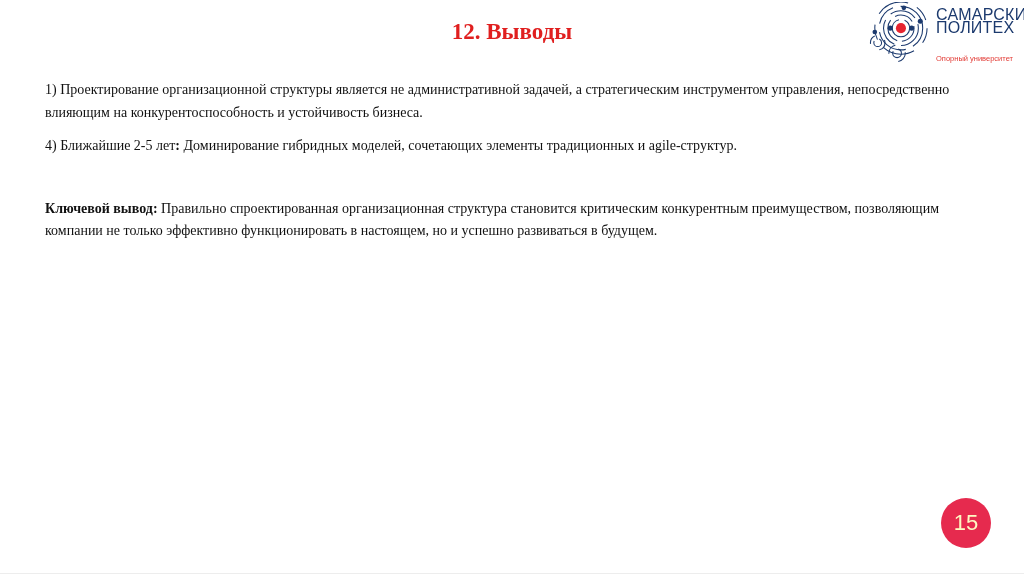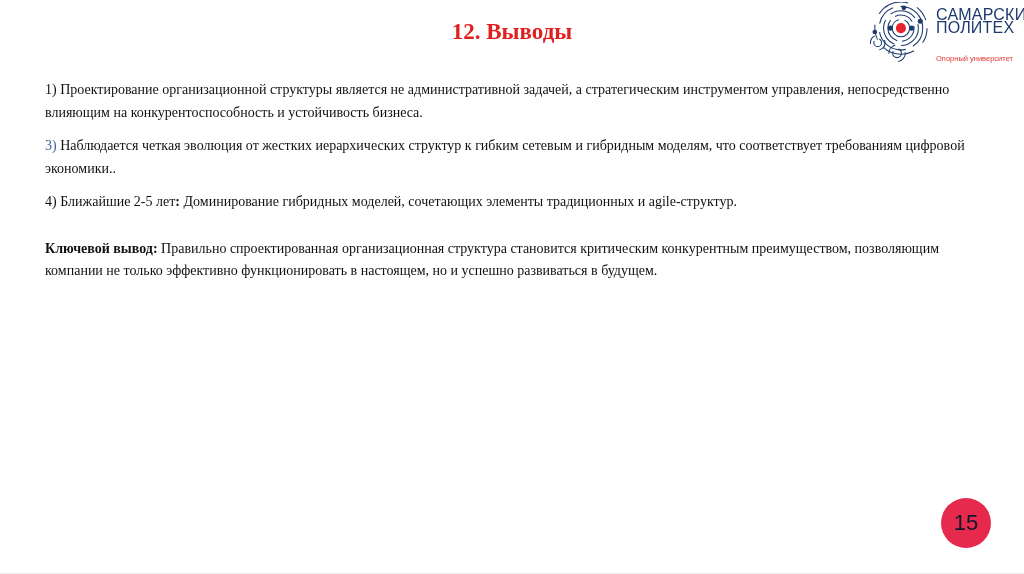--- a/index.html
+++ b/index.html
@@ -21,21 +21,21 @@
     font-size: 23px; font-weight: bold;
     color: var(--title-red, #e01f1f);
   }
   .content {
     position: absolute; left: 45px; top: 79px; width: 930px;
     font-size: 14px; line-height: 22.5px;
     color: var(--body-text, #111);
   }
   .para { margin: 0 0 11px 0; }
   .para .num-blue { color: var(--item3-number-blue, #44619a); }
-  .para.key { margin-top: 24px; }
+  .para.key { margin-top: 40px; }
   .bold { font-weight: bold; }
 
   
   .logo {
     position: absolute; left: 864px; top: 2px; width: 156px; height: 64px;
     display: flex; align-items: center; gap: 2px;
     background: #fff; border-radius: 10px;
   }
   .logo-text { display: flex; flex-direction: column; padding-top: 2px; }
   .logo-name {
@@ -50,21 +50,21 @@
     font-size: 7.5px; line-height: 9px; margin-top: 20px;
     color: var(--logo-red, #e23a34);
     white-space: nowrap;
   }
 
   
   .page-badge {
     position: absolute; left: 941px; top: 498px;
     width: 50px; height: 50px; border-radius: 50%;
     background: var(--page-badge-red, #e62a4e);
-    color: #0f172a;
+    color: #fef9c3;
     font-family: "Liberation Sans", sans-serif;
     font-size: 22px;
     display: flex; align-items: center; justify-content: center;
   }
 </style>
 </head>
 <body>
 
 <div class="slide">
 
@@ -99,21 +99,20 @@
       <span class="logo-name">ПОЛИТЕХ</span>
       <span class="logo-sub">Опорный университет</span>
     </span>
   </div>
 
   <div class="content">
 
     <p class="para"><span>1) </span><span>Проектирование организационной структуры является не административной задачей, а стратегическим инструментом управления, непосредственно влияющим на конкурентоспособность и устойчивость бизнеса.</span></p>
 
 
-    <p class="para"><span class="num-blue">3) </span><span>Наблюдается четкая эволюция от жестких иерархических структур к гибким сетевым и гибридным моделям, что соответствует требованиям цифровой экономики..</span></p>
 
     <p class="para"><span>4) </span><span>Ближайшие 2-5 лет</span><span class="bold">:</span><span> Доминирование гибридных моделей, сочетающих элементы традиционных и agile-структур.</span></p>
 
 
     <p class="para key"><span class="bold">Ключевой вывод:</span><span> Правильно спроектированная организационная структура становится критическим конкурентным преимуществом, позволяющим компании не только эффективно функционировать в настоящем, но и успешно развиваться в будущем.</span></p>
 
   </div>
 
   <div class="page-badge">15</div>
 

